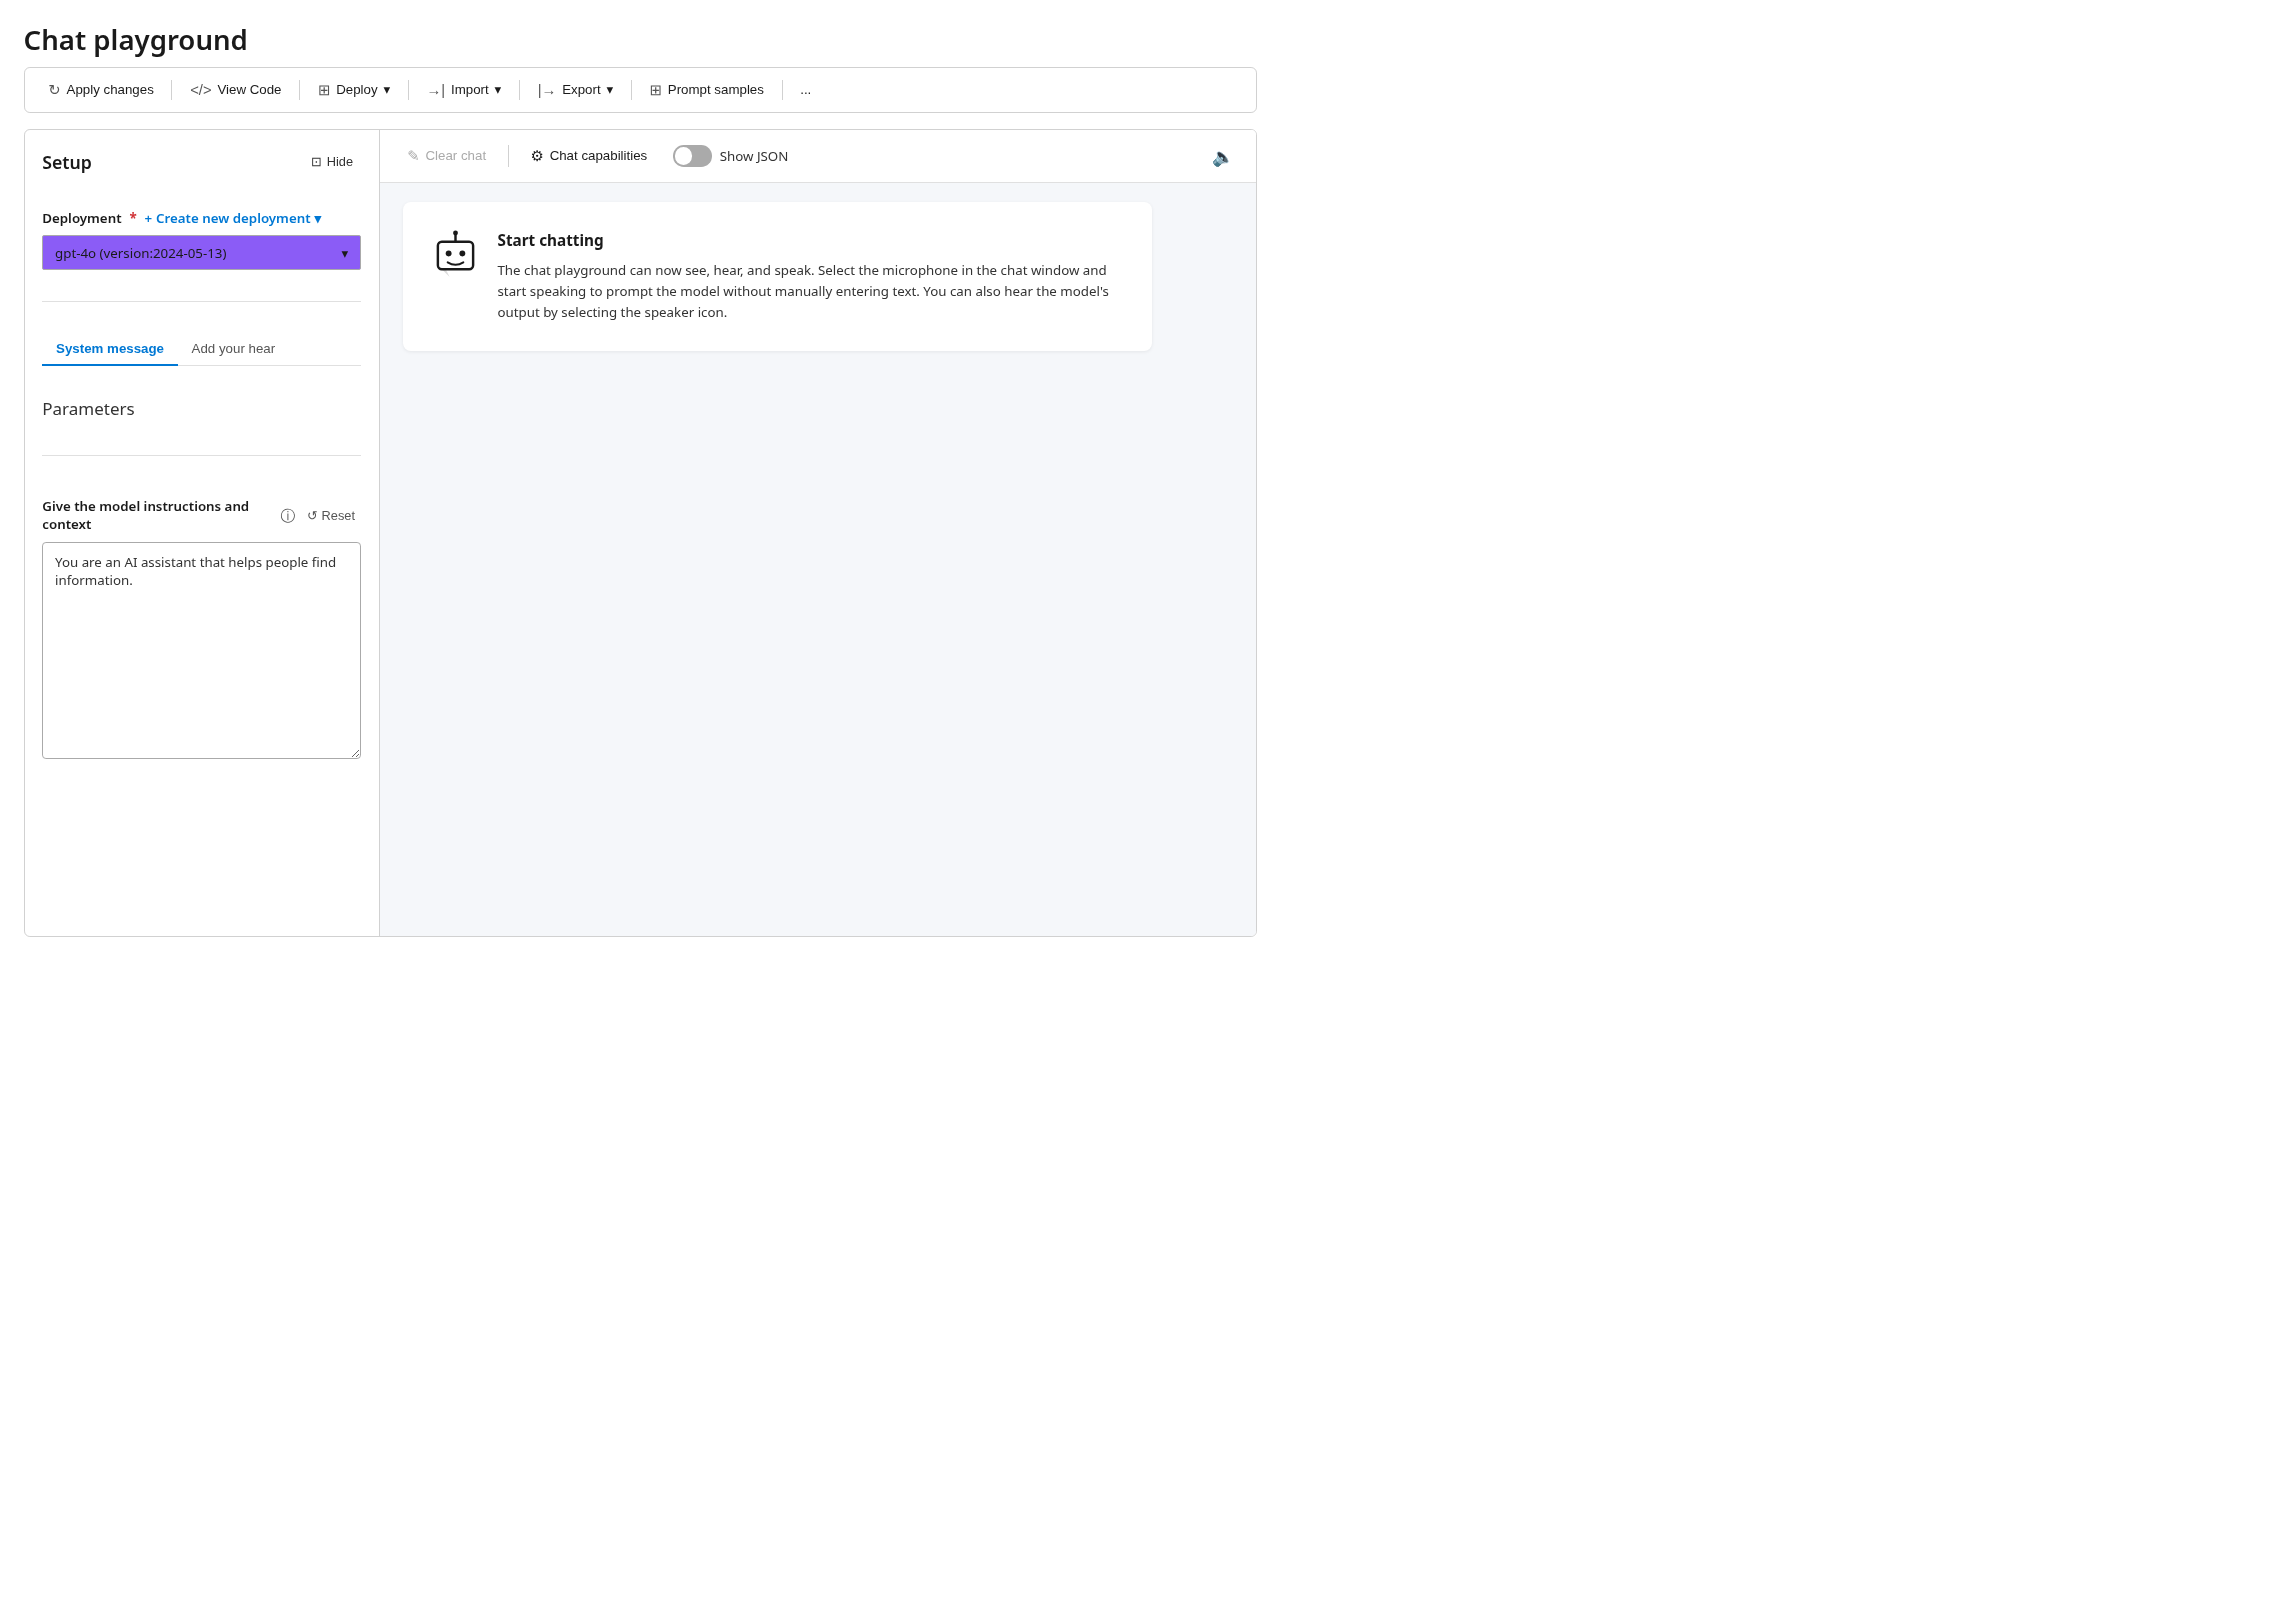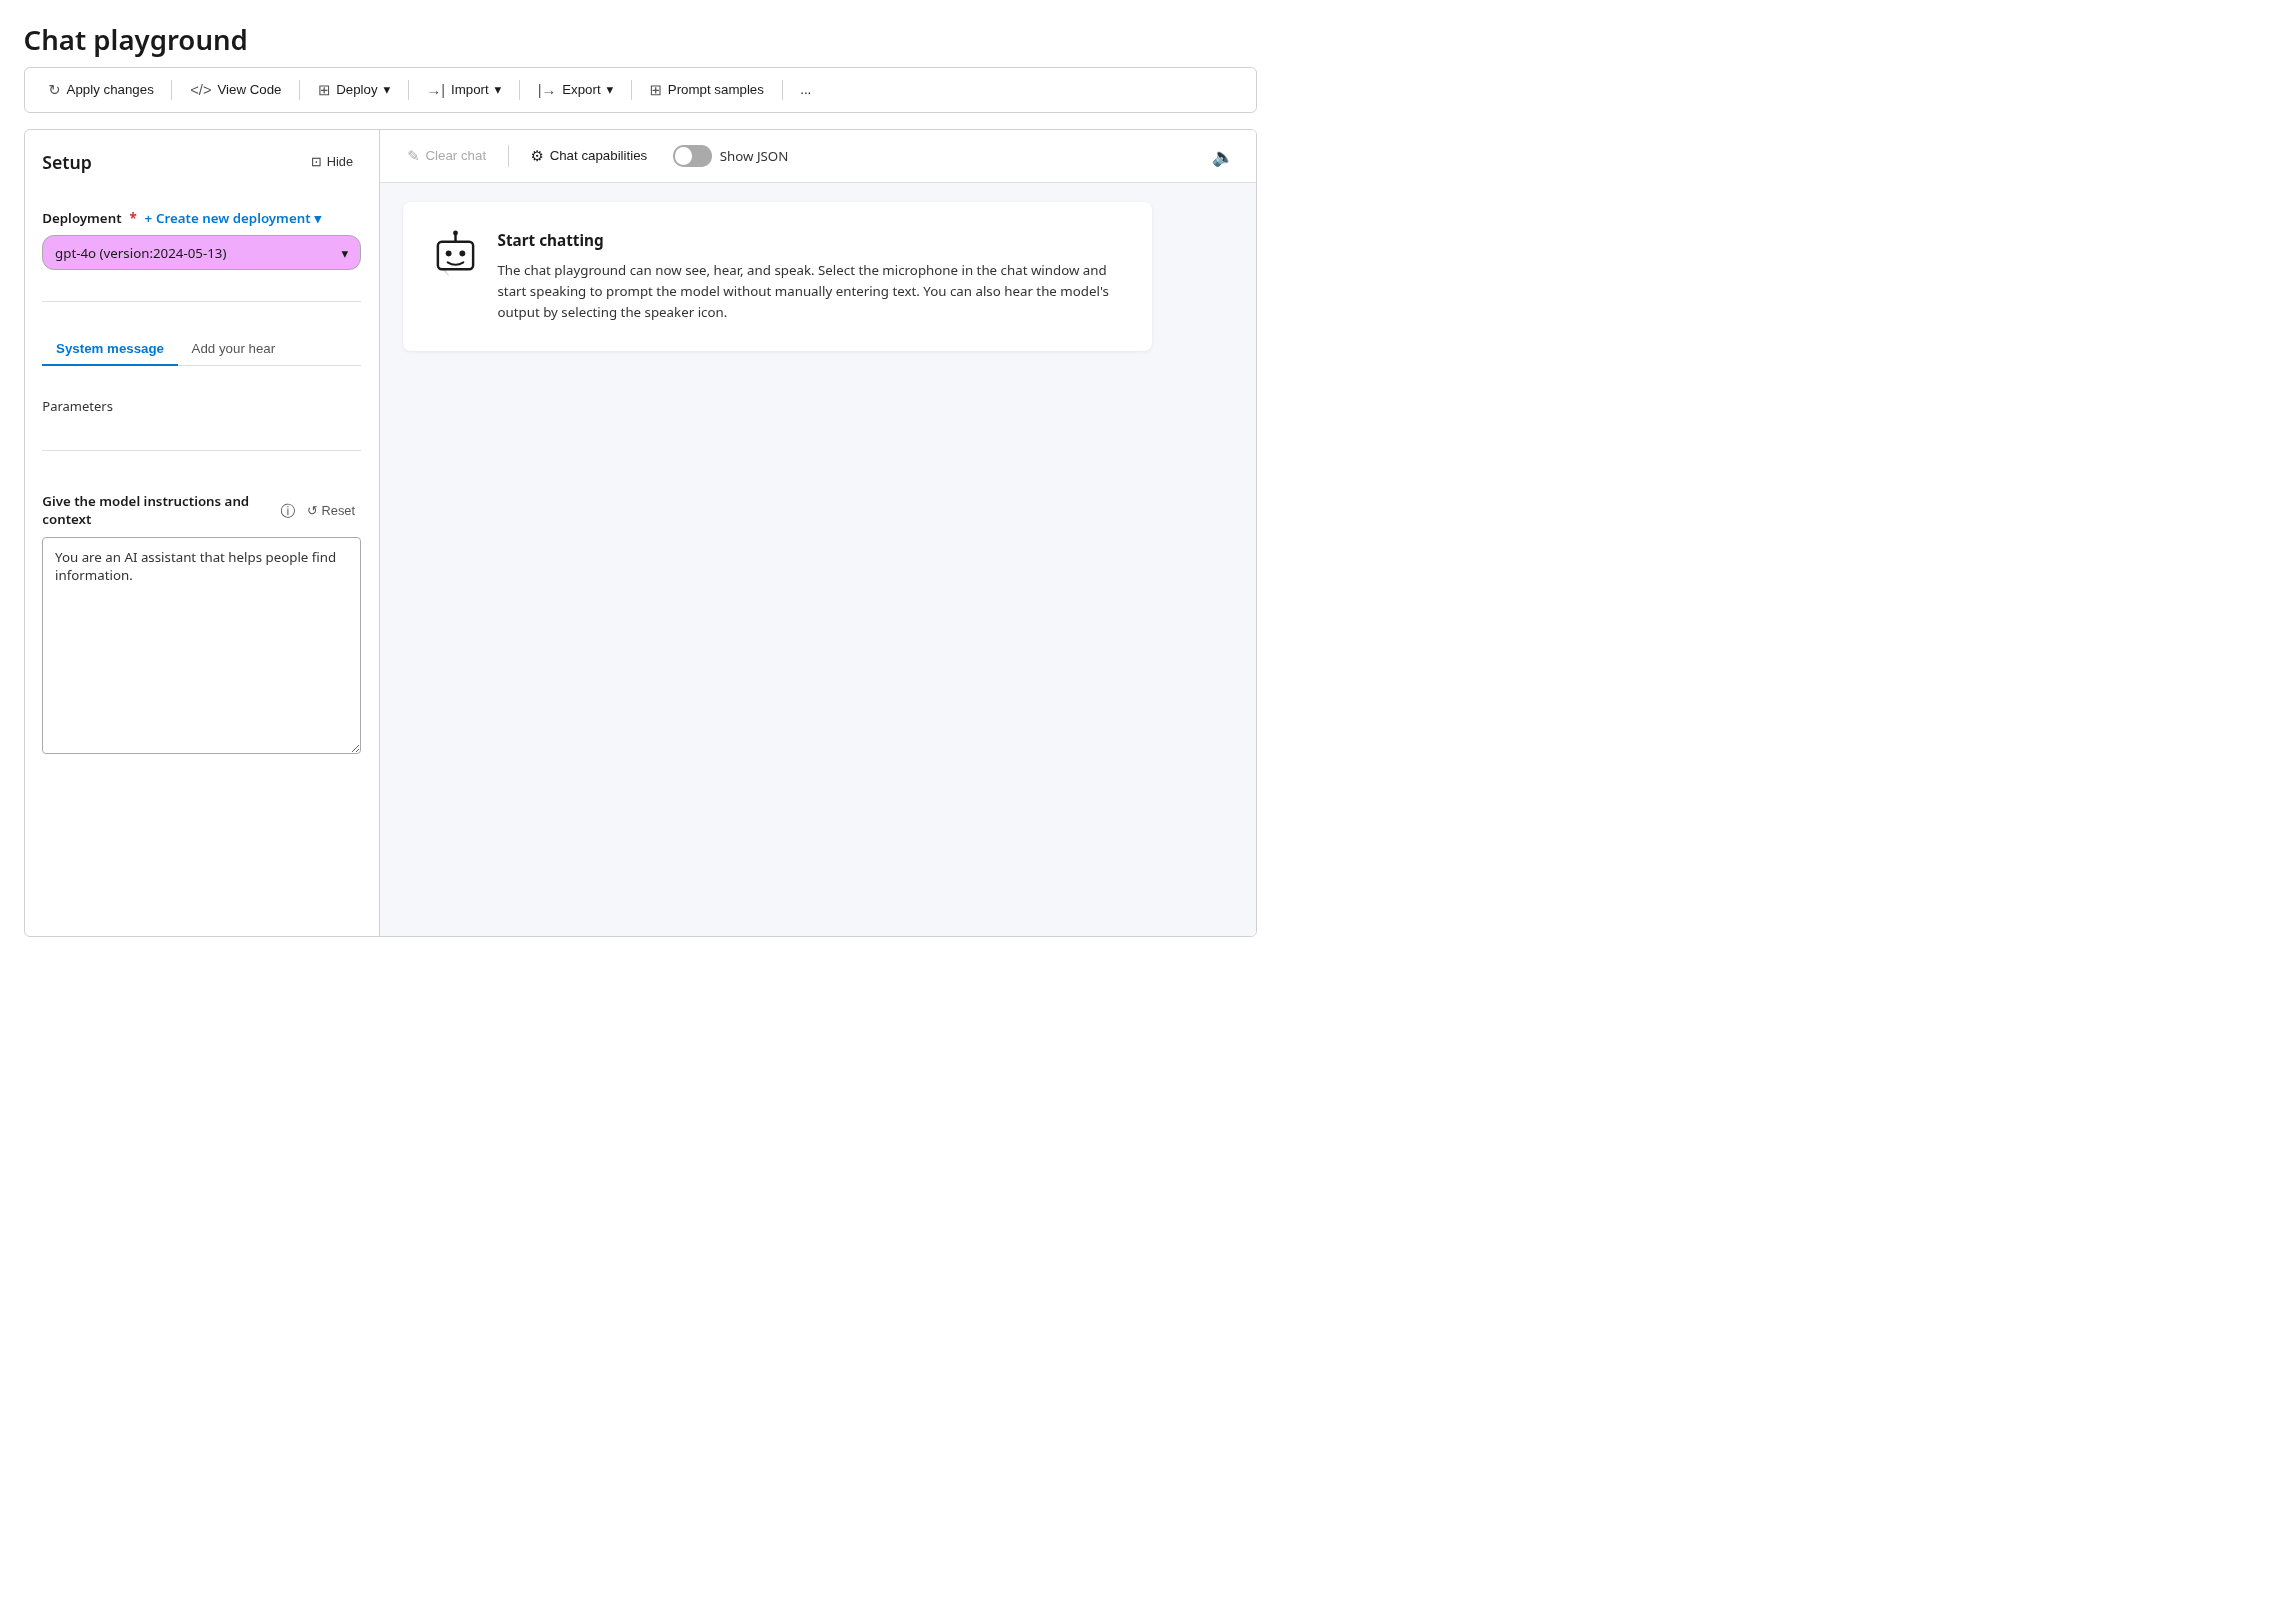--- a/index.html
+++ b/index.html
@@ -109,24 +109,24 @@
       color: #0078d4;
       font-size: 13.3px;
       cursor: pointer;
       text-decoration: none;
     }
     .deployment-select {
       display: flex;
       align-items: center;
       justify-content: space-between;
       border: 1px solid #aaa;
-      border-radius: 12px;
+      border-radius: 2px;
       padding: 7.9px 11.8px;
       cursor: pointer;
-      background: #f0abfc;
+      background: #8b5cf6;
       font-size: 13.3px;
     }
     .divider {
       height: 1px;
       background: #e0e0e0;
       margin: 3.9px 0;
     }
     .tabs {
       display: flex;
       gap: 0;
@@ -141,21 +141,21 @@
       color: #555;
       border-bottom: 2px solid transparent;
       margin-bottom: -1px;
     }
     .tab.active {
       color: #0078d4;
       border-bottom: 2px solid #0078d4;
       font-weight: 600;
     }
     .parameters-link {
-      font-size: 13px;
+      font-size: 17px;
       color: #333;
       cursor: pointer;
       padding: 3.9px 0;
     }
     .instructions-section {
       display: flex;
       flex-direction: column;
       gap: 7.9px;
       margin-top: 10px;
     }

